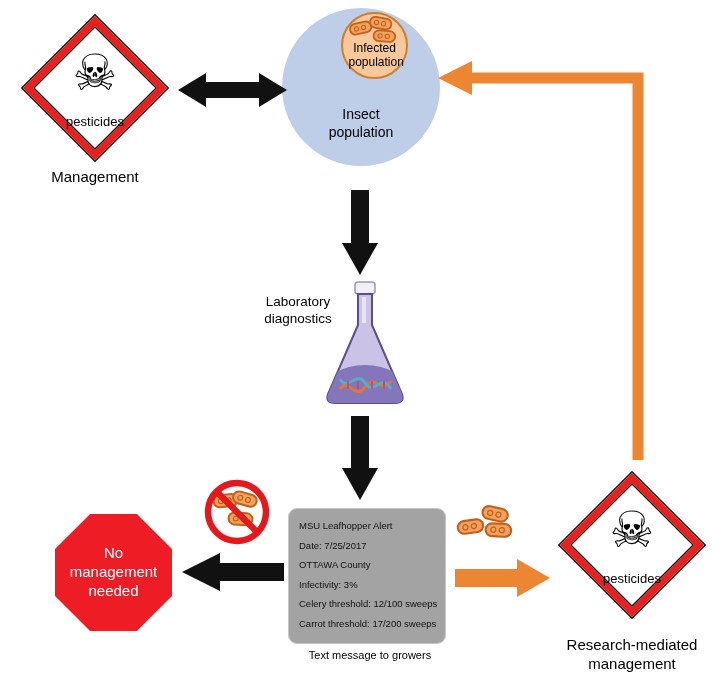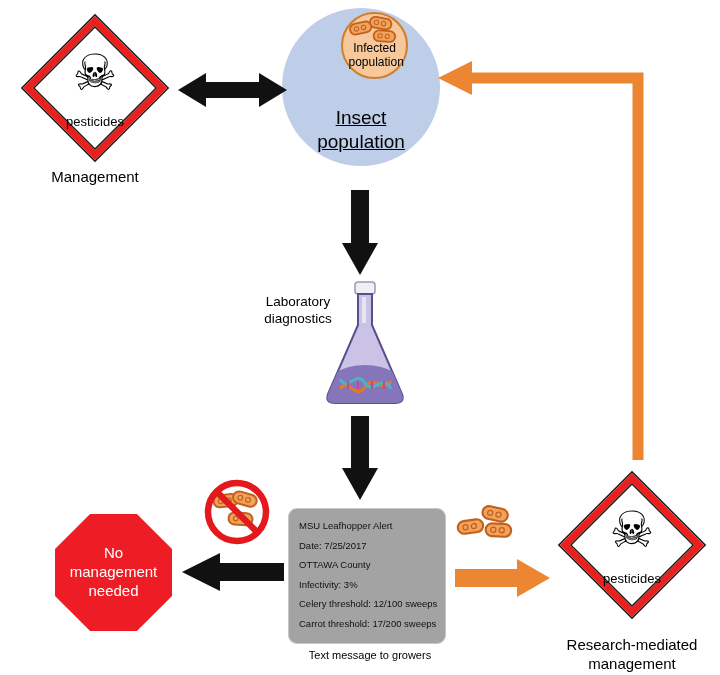--- a/index.html
+++ b/index.html
@@ -22,21 +22,21 @@
   .hazard-text { font-size:13px; color:#000; margin-top:16px; }
 
   .caption { position:absolute; text-align:center; color:#000; }
 
   
   .insect-circle {
     position:absolute; left:282px; top:8px; width:158px; height:158px;
     border-radius:50%; background:#BECDE8;
   }
   .insect-label { position:absolute; left:311px; top:106px; width:100px;
-    font-size:19px; text-align:center; line-height:1.25;text-decoration:underline; }
+    font-size:14px; text-align:center; line-height:1.25; }
   .infected-circle {
     position:absolute; left:341px; top:12px; width:67px; height:67px;
     border-radius:50%; background:#F6C89B; border:2px solid #D07E2A;
     display:flex; align-items:flex-end; justify-content:center; z-index:2;
   }
   .infected-label { font-size:12px; text-align:center; width:52px;
     line-height:1.15; padding-bottom:7px; }
   .infected-bact { position:absolute; left:345px; top:13px; z-index:3; }
 
   

